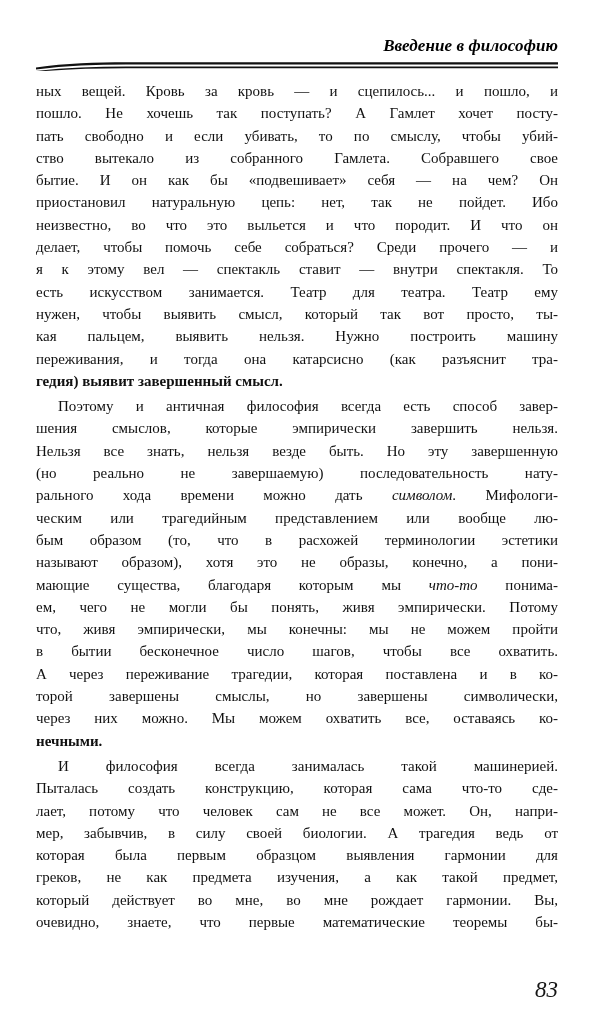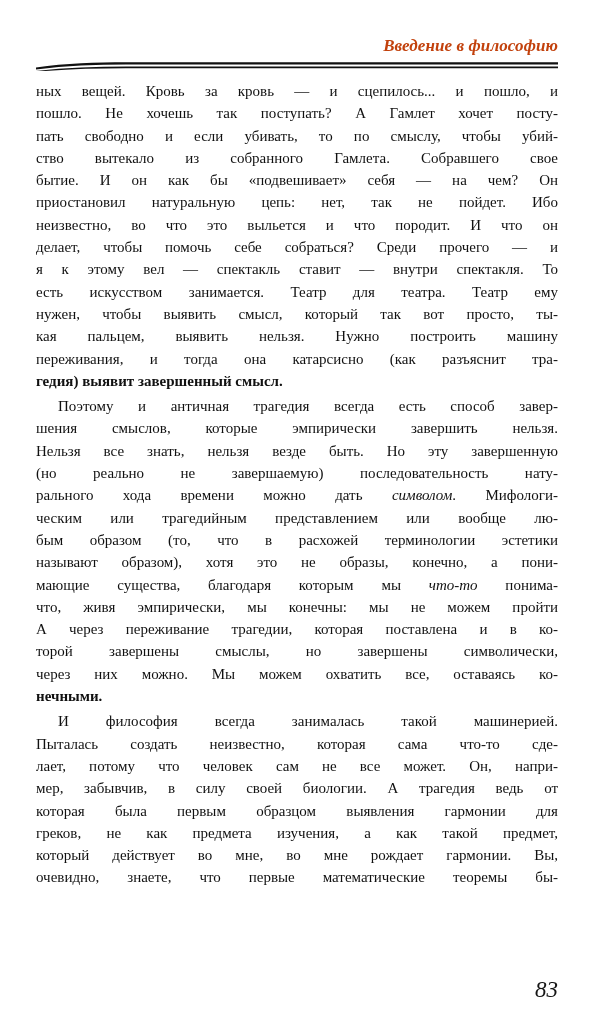--- a/index.html
+++ b/index.html
@@ -16,21 +16,21 @@
       font-family: "Liberation Serif", "DejaVu Serif", serif;
     }
     .running-head {
       position: absolute;
       top: 36px;
       right: 42px;
       font-style: italic;
       font-weight: bold;
       font-size: 17px;
       letter-spacing: 0.1px;
-      color: #c2410c;
+      color: #000000;
     }
     .rule {
       position: absolute;
       left: 36px;
       top: 59px;
       width: 522px;
       height: 12px;
     }
     .body-text {
       position: absolute;
@@ -88,38 +88,40 @@
       <span class="line">неизвестно, во что это выльется и что породит. И что он</span>
       <span class="line">делает, чтобы помочь себе собраться? Среди прочего — и</span>
       <span class="line">я к этому вел — спектакль ставит — внутри спектакля. То</span>
       <span class="line">есть искусством занимается. Театр для театра. Театр ему</span>
       <span class="line">нужен, чтобы выявить смысл, который так вот просто, ты-</span>
       <span class="line">кая пальцем, выявить нельзя. Нужно построить машину</span>
       <span class="line">переживания, и тогда она катарсисно (как разъяснит тра-</span>
       <span class="line last">гедия) выявит завершенный смысл.</span>
     </div>
     <div class="para">
-      <span class="line indent">Поэтому и античная трагедия всегда есть способ завер-</span>
+      <span class="line indent">Поэтому и античная философия всегда есть способ завер-</span>
       <span class="line">шения смыслов, которые эмпирически завершить нельзя.</span>
       <span class="line">Нельзя все знать, нельзя везде быть. Но эту завершенную</span>
       <span class="line">(но реально не завершаемую) последовательность нату-</span>
       <span class="line">рального хода времени можно дать <em>символом</em>. Мифологи-</span>
       <span class="line">ческим или трагедийным представлением или вообще лю-</span>
       <span class="line">бым образом (то, что в расхожей терминологии эстетики</span>
       <span class="line">называют образом), хотя это не образы, конечно, а пони-</span>
       <span class="line">мающие существа, благодаря которым мы <em>что-то</em> понима-</span>
+      <span class="line">ем, чего не могли бы понять, живя эмпирически. Потому</span>
       <span class="line">что, живя эмпирически, мы конечны: мы не можем пройти</span>
+      <span class="line">в бытии бесконечное число шагов, чтобы все охватить.</span>
       <span class="line">А через переживание трагедии, которая поставлена и в ко-</span>
       <span class="line">торой завершены смыслы, но завершены символически,</span>
       <span class="line">через них можно. Мы можем охватить все, оставаясь ко-</span>
       <span class="line last">нечными.</span>
     </div>
     <div class="para">
       <span class="line indent">И философия всегда занималась такой машинерией.</span>
-      <span class="line">Пыталась создать неизвестно, которая сама что-то сде-</span>
+      <span class="line">Пыталась создать конструкцию, которая сама что-то сде-</span>
       <span class="line">лает, потому что человек сам не все может. Он, напри-</span>
       <span class="line">мер, забывчив, в силу своей биологии. А трагедия ведь от</span>
       <span class="line">которая была первым образцом выявления гармонии для</span>
       <span class="line">греков, не как предмета изучения, а как такой предмет,</span>
       <span class="line">который действует во мне, во мне рождает гармонии. Вы,</span>
       <span class="line">очевидно, знаете, что первые математические теоремы бы-</span>
     </div>
   </div>
 
 <div class="page-number">83</div>

